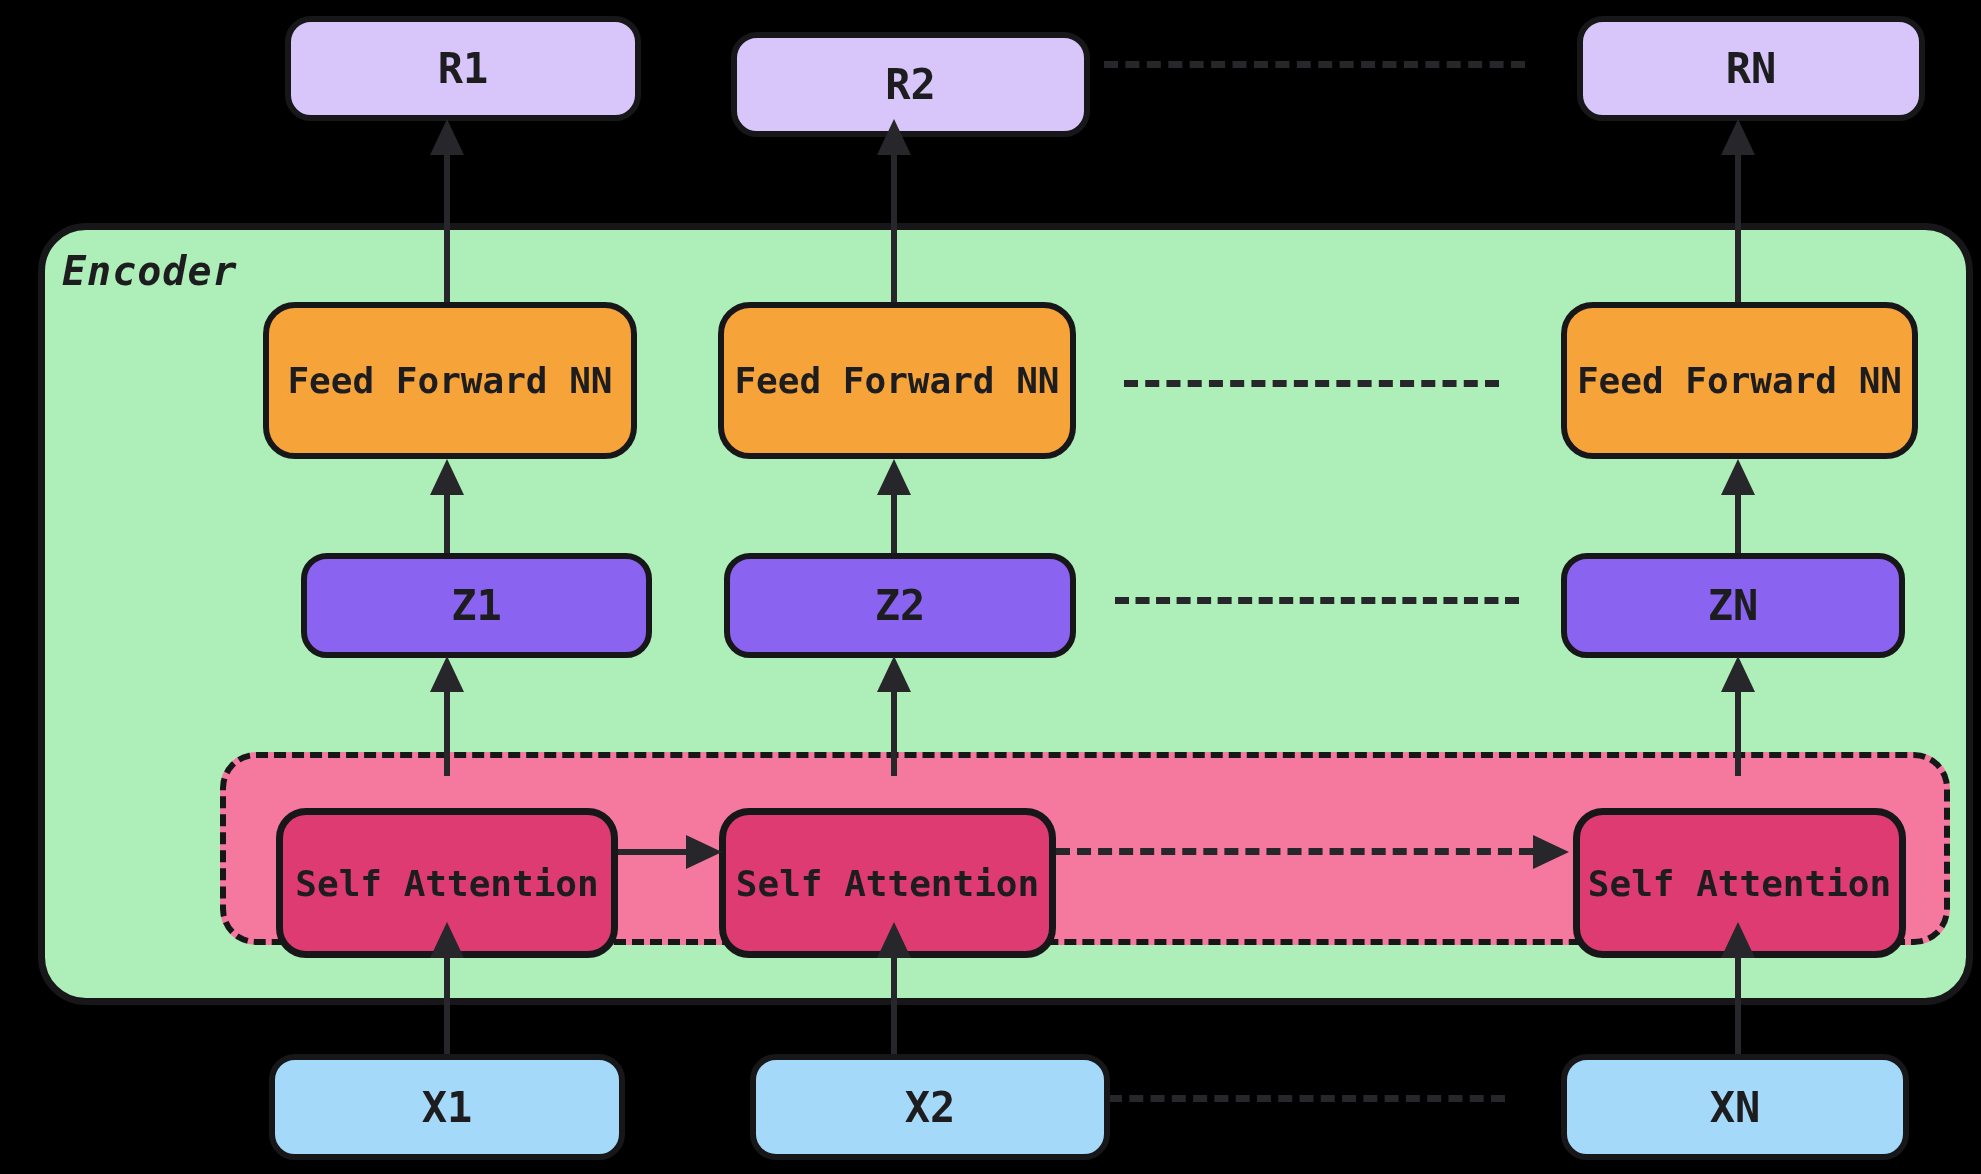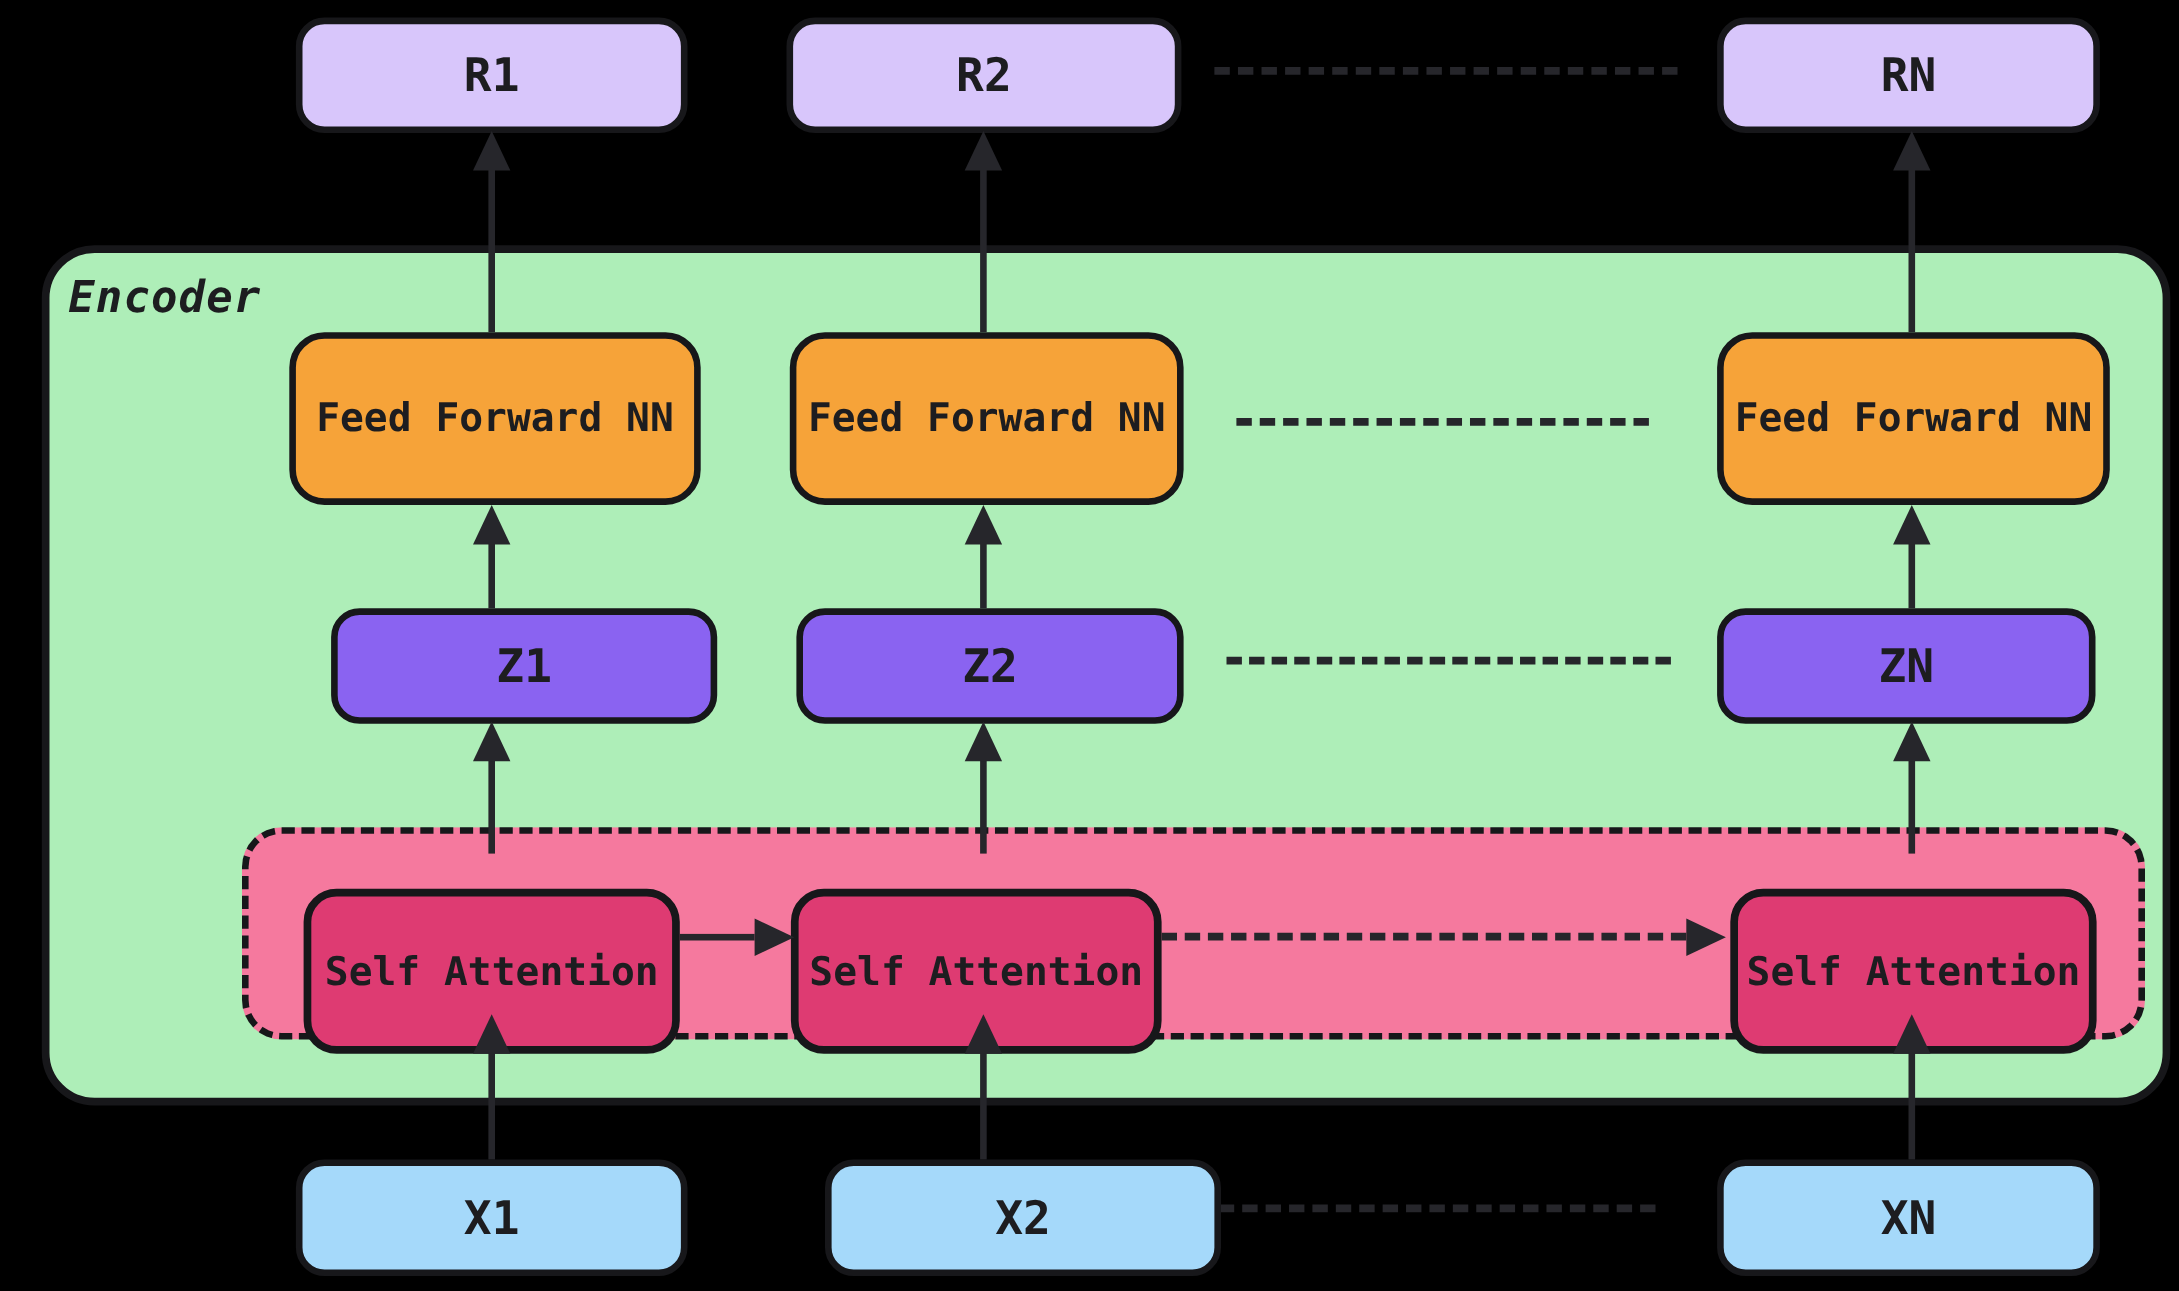--- a/index.html
+++ b/index.html
@@ -39,28 +39,28 @@
   }
   
   .node{
     position:absolute;box-sizing:border-box;
     border:6px solid var(--box-border);border-radius:26px;
     display:flex;align-items:center;justify-content:center;
     font-weight:bold;color:var(--text);white-space:nowrap;
   }
   .lbl-lg{font-size:42px;}
   .lbl-md{font-size:36px;}
-  .n-out{background:var(--output-fill);}
+  .n-out{background:var(--output-fill);margin-left:16px;}
   .n-ffn{background:var(--ffn-fill);border-radius:32px;}
   .n-z{background:var(--z-fill);}
   .n-sa{background:var(--attention-fill);border:7px solid var(--box-border);border-radius:30px;margin-top:32px;}
   .n-in{background:var(--input-fill);}
 
   .r1{left:269px;top:16px;width:356px;height:105px;}
-  .r2{left:715px;top:16px;width:359px;height:105px;}
+  .r2{left:715px;top:32px;width:359px;height:105px;}
   .rn{left:1561px;top:16px;width:348px;height:105px;}
   .f1{left:263px;top:302px;width:374px;height:157px;}
   .f2{left:718px;top:302px;width:358px;height:157px;}
   .f3{left:1561px;top:302px;width:357px;height:157px;}
   .z1{left:273px;top:553px;width:351px;height:105px;margin-left:28px;}
   .z2{left:724px;top:553px;width:352px;height:105px;}
   .zn{left:1561px;top:553px;width:344px;height:105px;}
   .s1{left:276px;top:776px;width:342px;height:150px;}
   .s2{left:719px;top:776px;width:337px;height:150px;}
   .s3{left:1573px;top:776px;width:333px;height:150px;}

